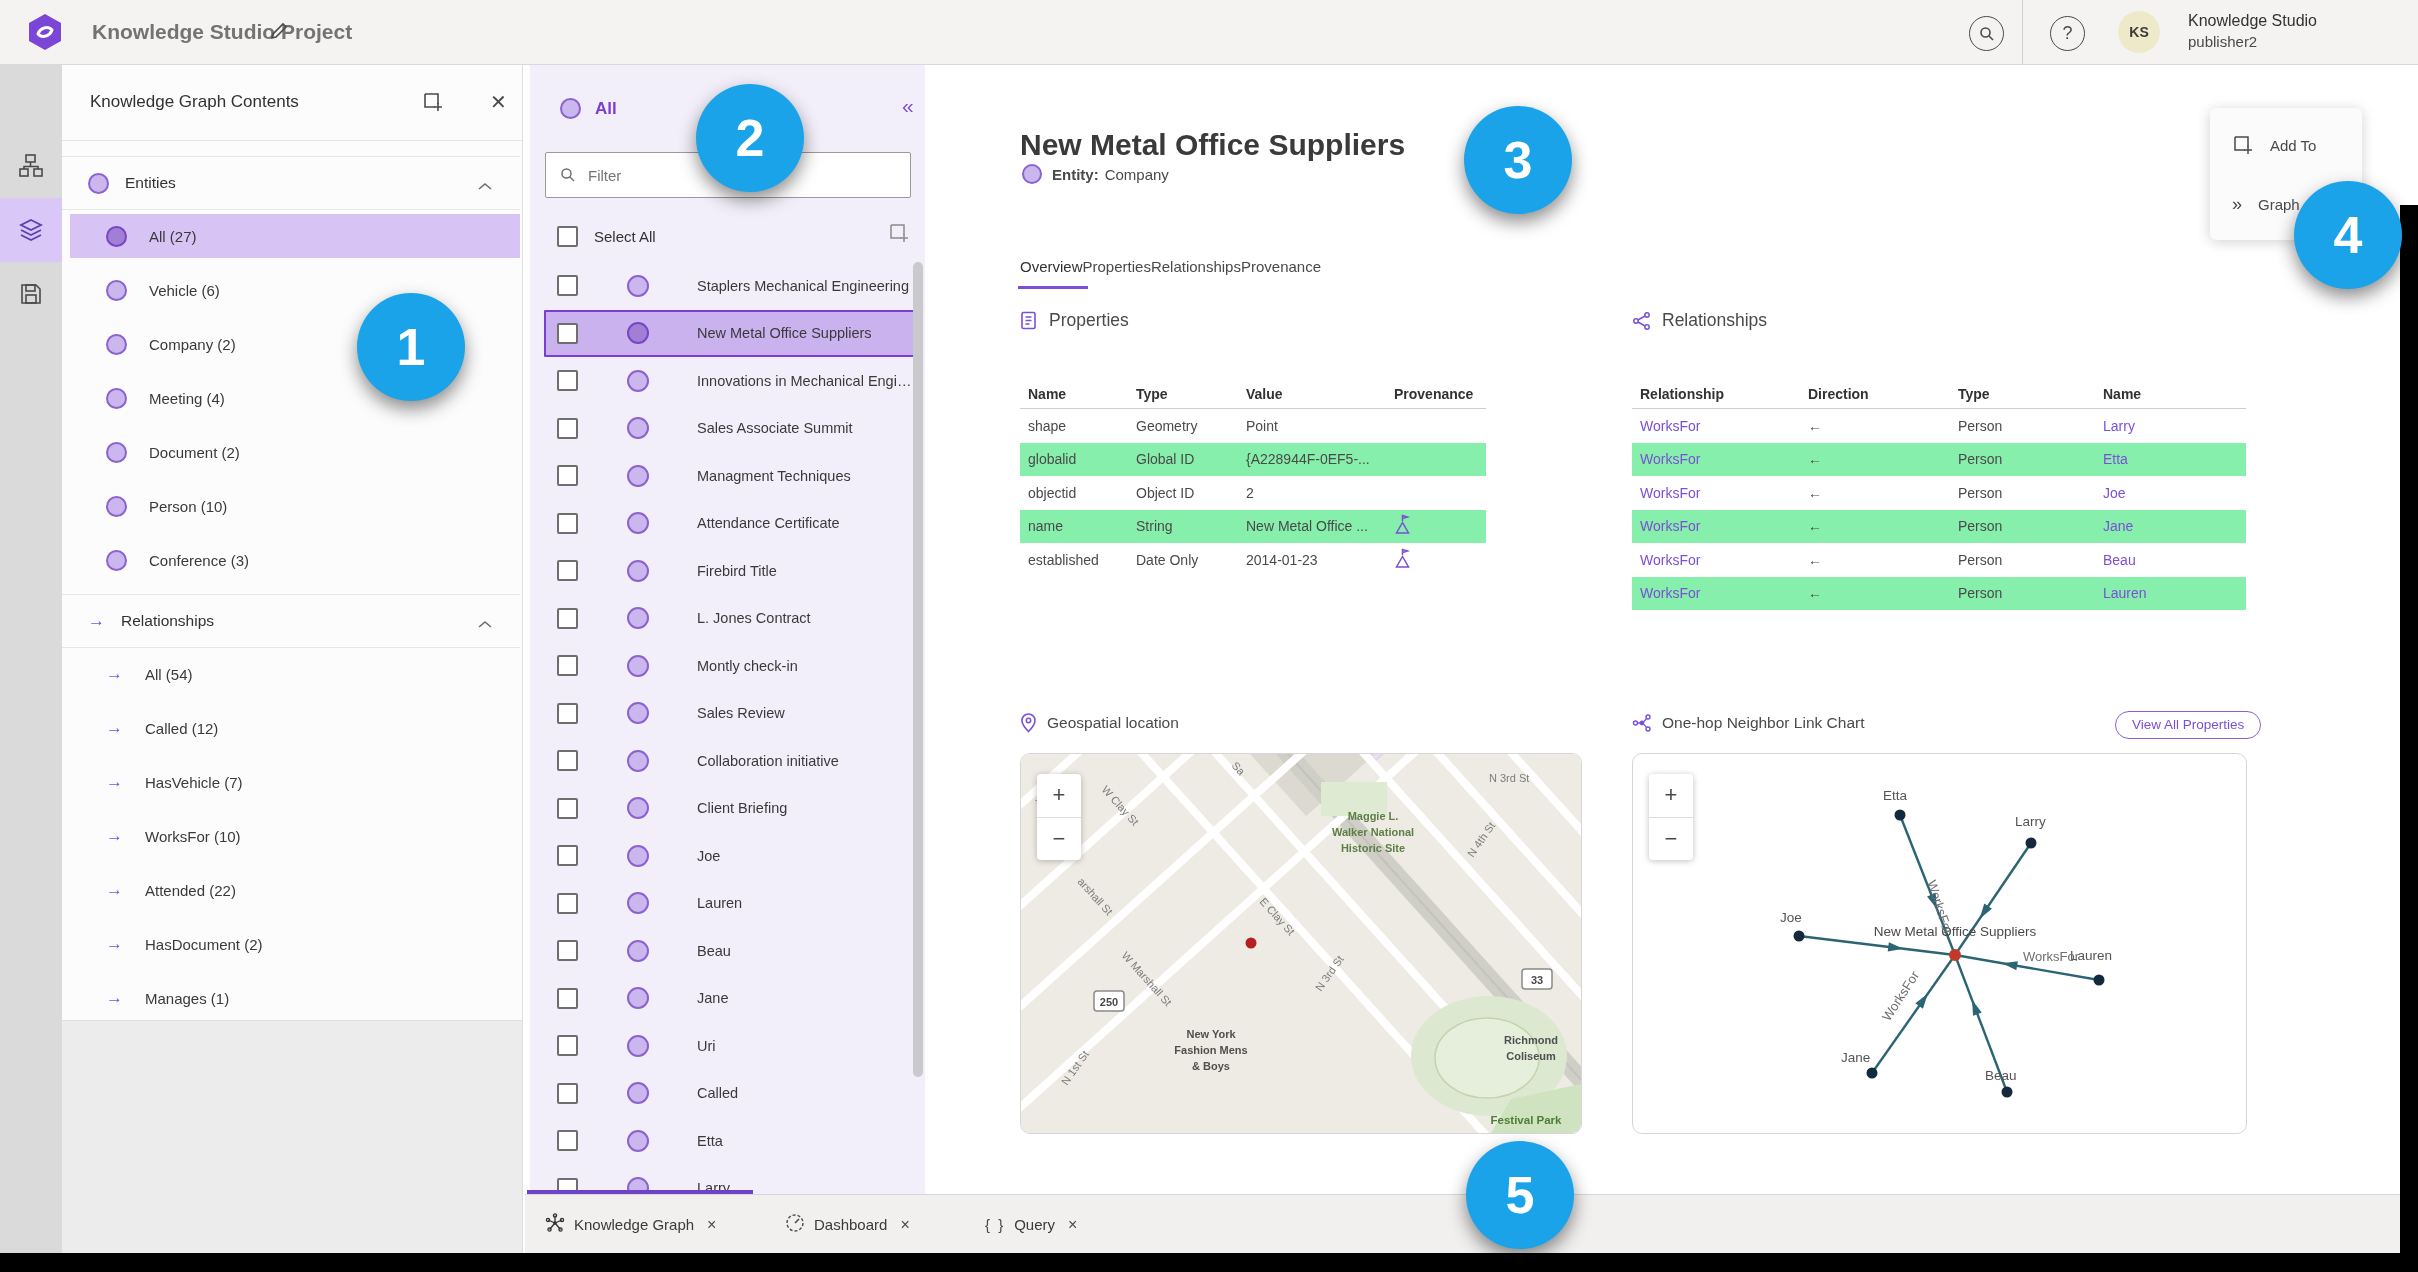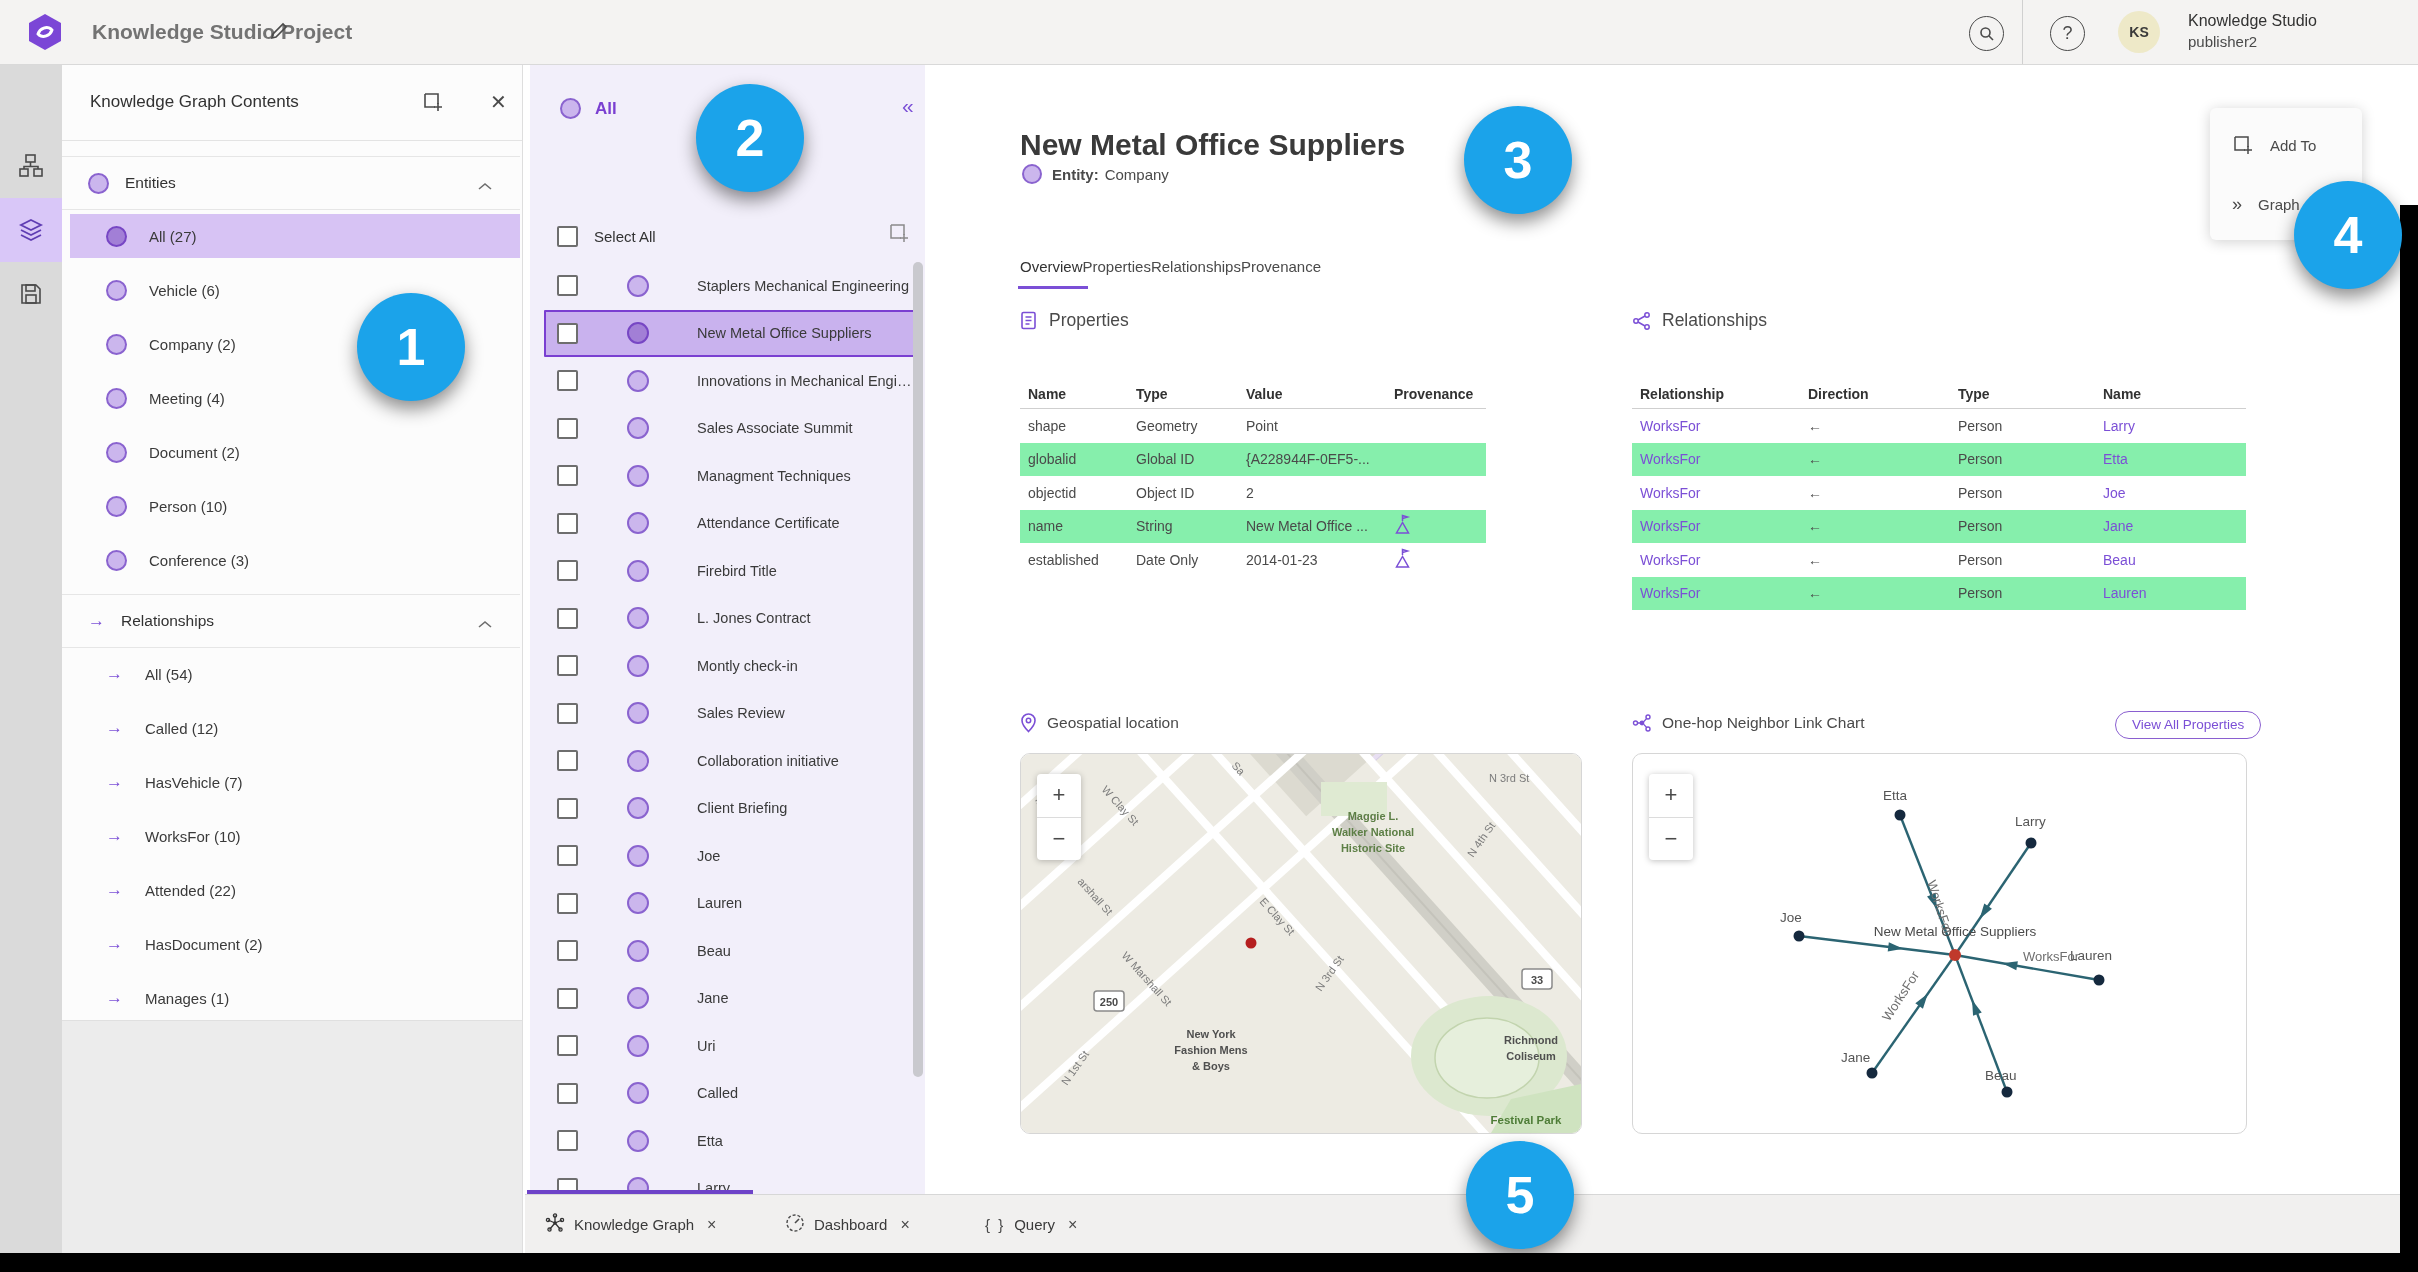--- a/index.html
+++ b/index.html
@@ -265,20 +265,27 @@
       </div>
     <div id="lp-bottom"></div>
   </aside>
 
   <section id="midpanel">
     <div id="mp-all">
       <span class="ent-circle" style="margin-left:0;"></span>
       <span class="lbl">All</span>
     </div>
     <div id="mp-collapse">«</div>
+    <div id="mp-filter">
+      <svg width="16" height="16" viewBox="0 0 16 16" style="margin:0 10px 0 14px;">
+          <circle cx="6.5" cy="6.5" r="4.5" fill="none" stroke="#6e6e6e" stroke-width="1.5"></circle>
+          <path d="M10 10l4 4" stroke="#6e6e6e" stroke-width="1.5"></path>
+        </svg>
+      <input type="text" placeholder="Filter" style="">
+    </div>
     <div id="mp-selectall">
       <span class="cb"></span>
       <span class="lbl">Select All</span>
     </div>
     <div id="mp-addicon">
       <svg width="22" height="22" viewBox="0 0 22 22">
           <path d="M3 3h13v10" fill="none" stroke="#8a8a8a" stroke-width="1.5"></path>
           <path d="M3 3v13h10" fill="none" stroke="#8a8a8a" stroke-width="1.5"></path>
           <path d="M16 12v8M12 16h8" stroke="#8a8a8a" stroke-width="1.5"></path>
         </svg>

